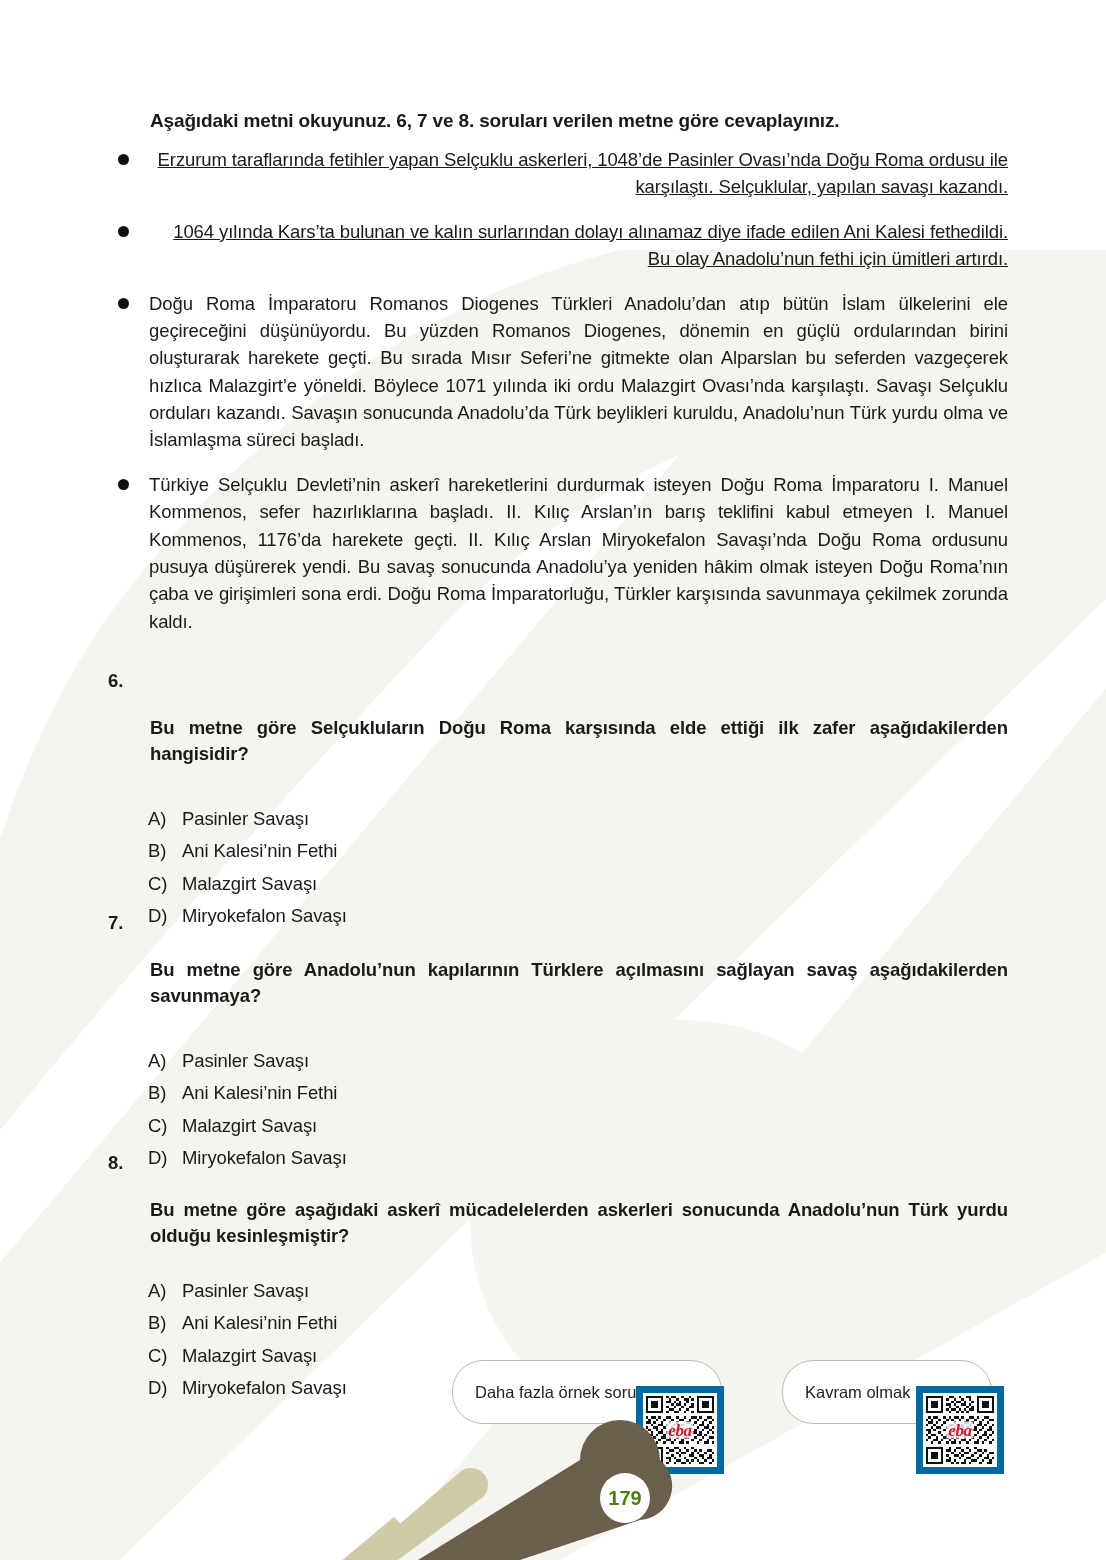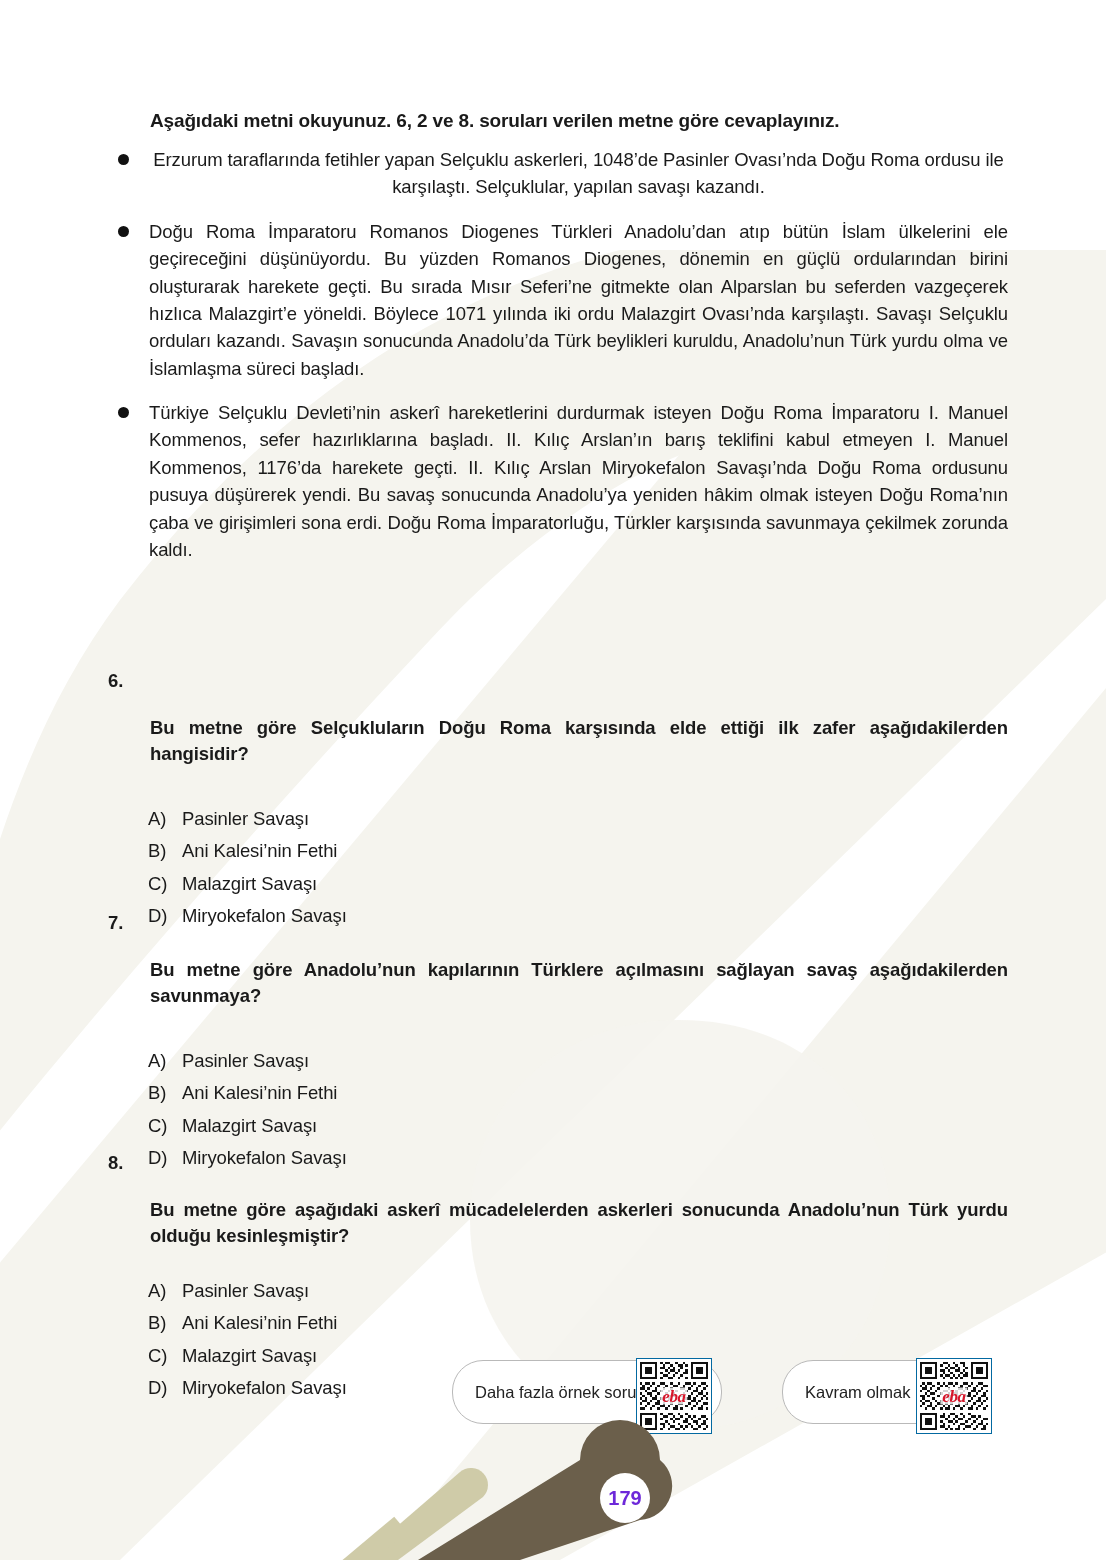--- a/index.html
+++ b/index.html
@@ -65,21 +65,21 @@
     margin-top: 8px;
     margin-right: 20px;
   }
   .bullet-text {
     flex: 1 1 auto;
     font-size: 18.5px;
     line-height: 1.48;
     text-align: justify;
     letter-spacing: -0.1px;
   }
-  .bullet-text.nojustify { text-align: center; }
+  .bullet-text.nojustify { text-align: right; text-decoration: underline; }
 
   .question-block {
     position: absolute;
     width: 900px;
     left: 108px;
   }
   .q-head {
     display: flex;
     align-items: flex-start;
     font-weight: bold;
@@ -137,22 +137,23 @@
     color: #222222;
     white-space: nowrap;
     padding-left: 22px;
     padding-right: 10px;
   }
   .qr {
     position: absolute;
     width: 74px;
     height: 74px;
     background: #0f172a;
-    border: 1px solid #0369a1;
+    border: 7px solid #0369a1;
     overflow: hidden;
+    margin-top: 28px;
   }
   .qr svg { display: block; }
   .qr-logo {
     position: absolute;
     left: 50%;
     top: 50%;
     transform: translate(-50%, -50%);
     font-family: "Liberation Serif", serif;
     font-style: italic;
     font-weight: bold;
@@ -180,21 +181,21 @@
     top: 1473px;
     width: 50px;
     height: 50px;
     border-radius: 50%;
     background: #ffffff;
     display: flex;
     align-items: center;
     justify-content: center;
     font-size: 20px;
     font-weight: bold;
-    color: #6d28d9;
+    color: #4d7c0f;
     z-index: 4;
   }
 </style>
 </head>
 <body>
 
 <div class="bg-layer">
   <svg viewBox="0 0 1106 1560" xmlns="http://www.w3.org/2000/svg" aria-hidden="true">
 
     <path d="M -40 1310 L 700 430 L 1146 430 L 1146 560 L 120 1560 L -40 1560 Z" fill="#f5f4ee"></path>
@@ -202,29 +203,33 @@
     <path d="M -40 1180 C 120 980 280 800 430 640 C 540 520 660 450 760 430 L 1146 430 L 1146 250 L 620 250 C 420 300 250 430 120 600 C 30 720 -10 860 -40 980 Z" fill="#f5f4ee"></path>
 
     <path d="M 1146 640 L 1146 1230 L 560 1560 L 380 1560 Z" fill="#f5f4ee"></path>
 
     <path d="M 470 1220 C 470 1100 560 1020 680 1020 C 800 1020 890 1100 890 1220 C 890 1340 800 1430 680 1430 C 560 1430 470 1340 470 1220 Z" fill="#f5f4ee" opacity="0.9"></path>
   </svg>
 </div>
 
 <div class="page">
 
-  <div class="intro-heading">Aşağıdaki metni okuyunuz. 6, 2 ve 8. soruları verilen metne göre cevaplayınız.</div>
+  <div class="intro-heading">Aşağıdaki metni okuyunuz. 6, 7 ve 8. soruları verilen metne göre cevaplayınız.</div>
 
   <div class="bullets">
 
     <div class="bullet-row">
       <span class="bullet-dot"></span>
       <span class="bullet-text nojustify">Erzurum taraflarında fetihler yapan Selçuklu askerleri, 1048’de Pasinler Ovası’nda Doğu Roma ordusu ile karşılaştı. Selçuklular, yapılan savaşı kazandı.</span>
     </div>
 
+    <div class="bullet-row">
+      <span class="bullet-dot"></span>
+      <span class="bullet-text nojustify">1064 yılında Kars’ta bulunan ve kalın surlarından dolayı alınamaz diye ifade edilen Ani Kalesi fethedildi. Bu olay Anadolu’nun fethi için ümitleri artırdı.</span>
+    </div>
 
     <div class="bullet-row">
       <span class="bullet-dot"></span>
       <span class="bullet-text">Doğu Roma İmparatoru Romanos Diogenes Türkleri Anadolu’dan atıp bütün İslam ülkelerini ele geçireceğini düşünüyordu. Bu yüzden Romanos Diogenes, dönemin en güçlü ordularından birini oluşturarak harekete geçti. Bu sırada Mısır Seferi’ne gitmekte olan Alparslan bu seferden vazgeçerek hızlıca Malazgirt’e yöneldi. Böylece 1071 yılında iki ordu Malazgirt Ovası’nda karşılaştı. Savaşı Selçuklu orduları kazandı. Savaşın sonucunda Anadolu’da Türk beylikleri kuruldu, Anadolu’nun Türk yurdu olma ve İslamlaşma süreci başladı.</span>
     </div>
 
     <div class="bullet-row">
       <span class="bullet-dot"></span>
       <span class="bullet-text">Türkiye Selçuklu Devleti’nin askerî hareketlerini durdurmak isteyen Doğu Roma İmparatoru I. Manuel Kommenos, sefer hazırlıklarına başladı. II. Kılıç Arslan’ın barış teklifini kabul etmeyen I. Manuel Kommenos, 1176’da harekete geçti. II. Kılıç Arslan Miryokefalon Savaşı’nda Doğu Roma ordusunu pusuya düşürerek yendi. Bu savaş sonucunda Anadolu’ya yeniden hâkim olmak isteyen Doğu Roma’nın çaba ve girişimleri sona erdi. Doğu Roma İmparatorluğu, Türkler karşısında savunmaya çekilmek zorunda kaldı.</span>
     </div>

